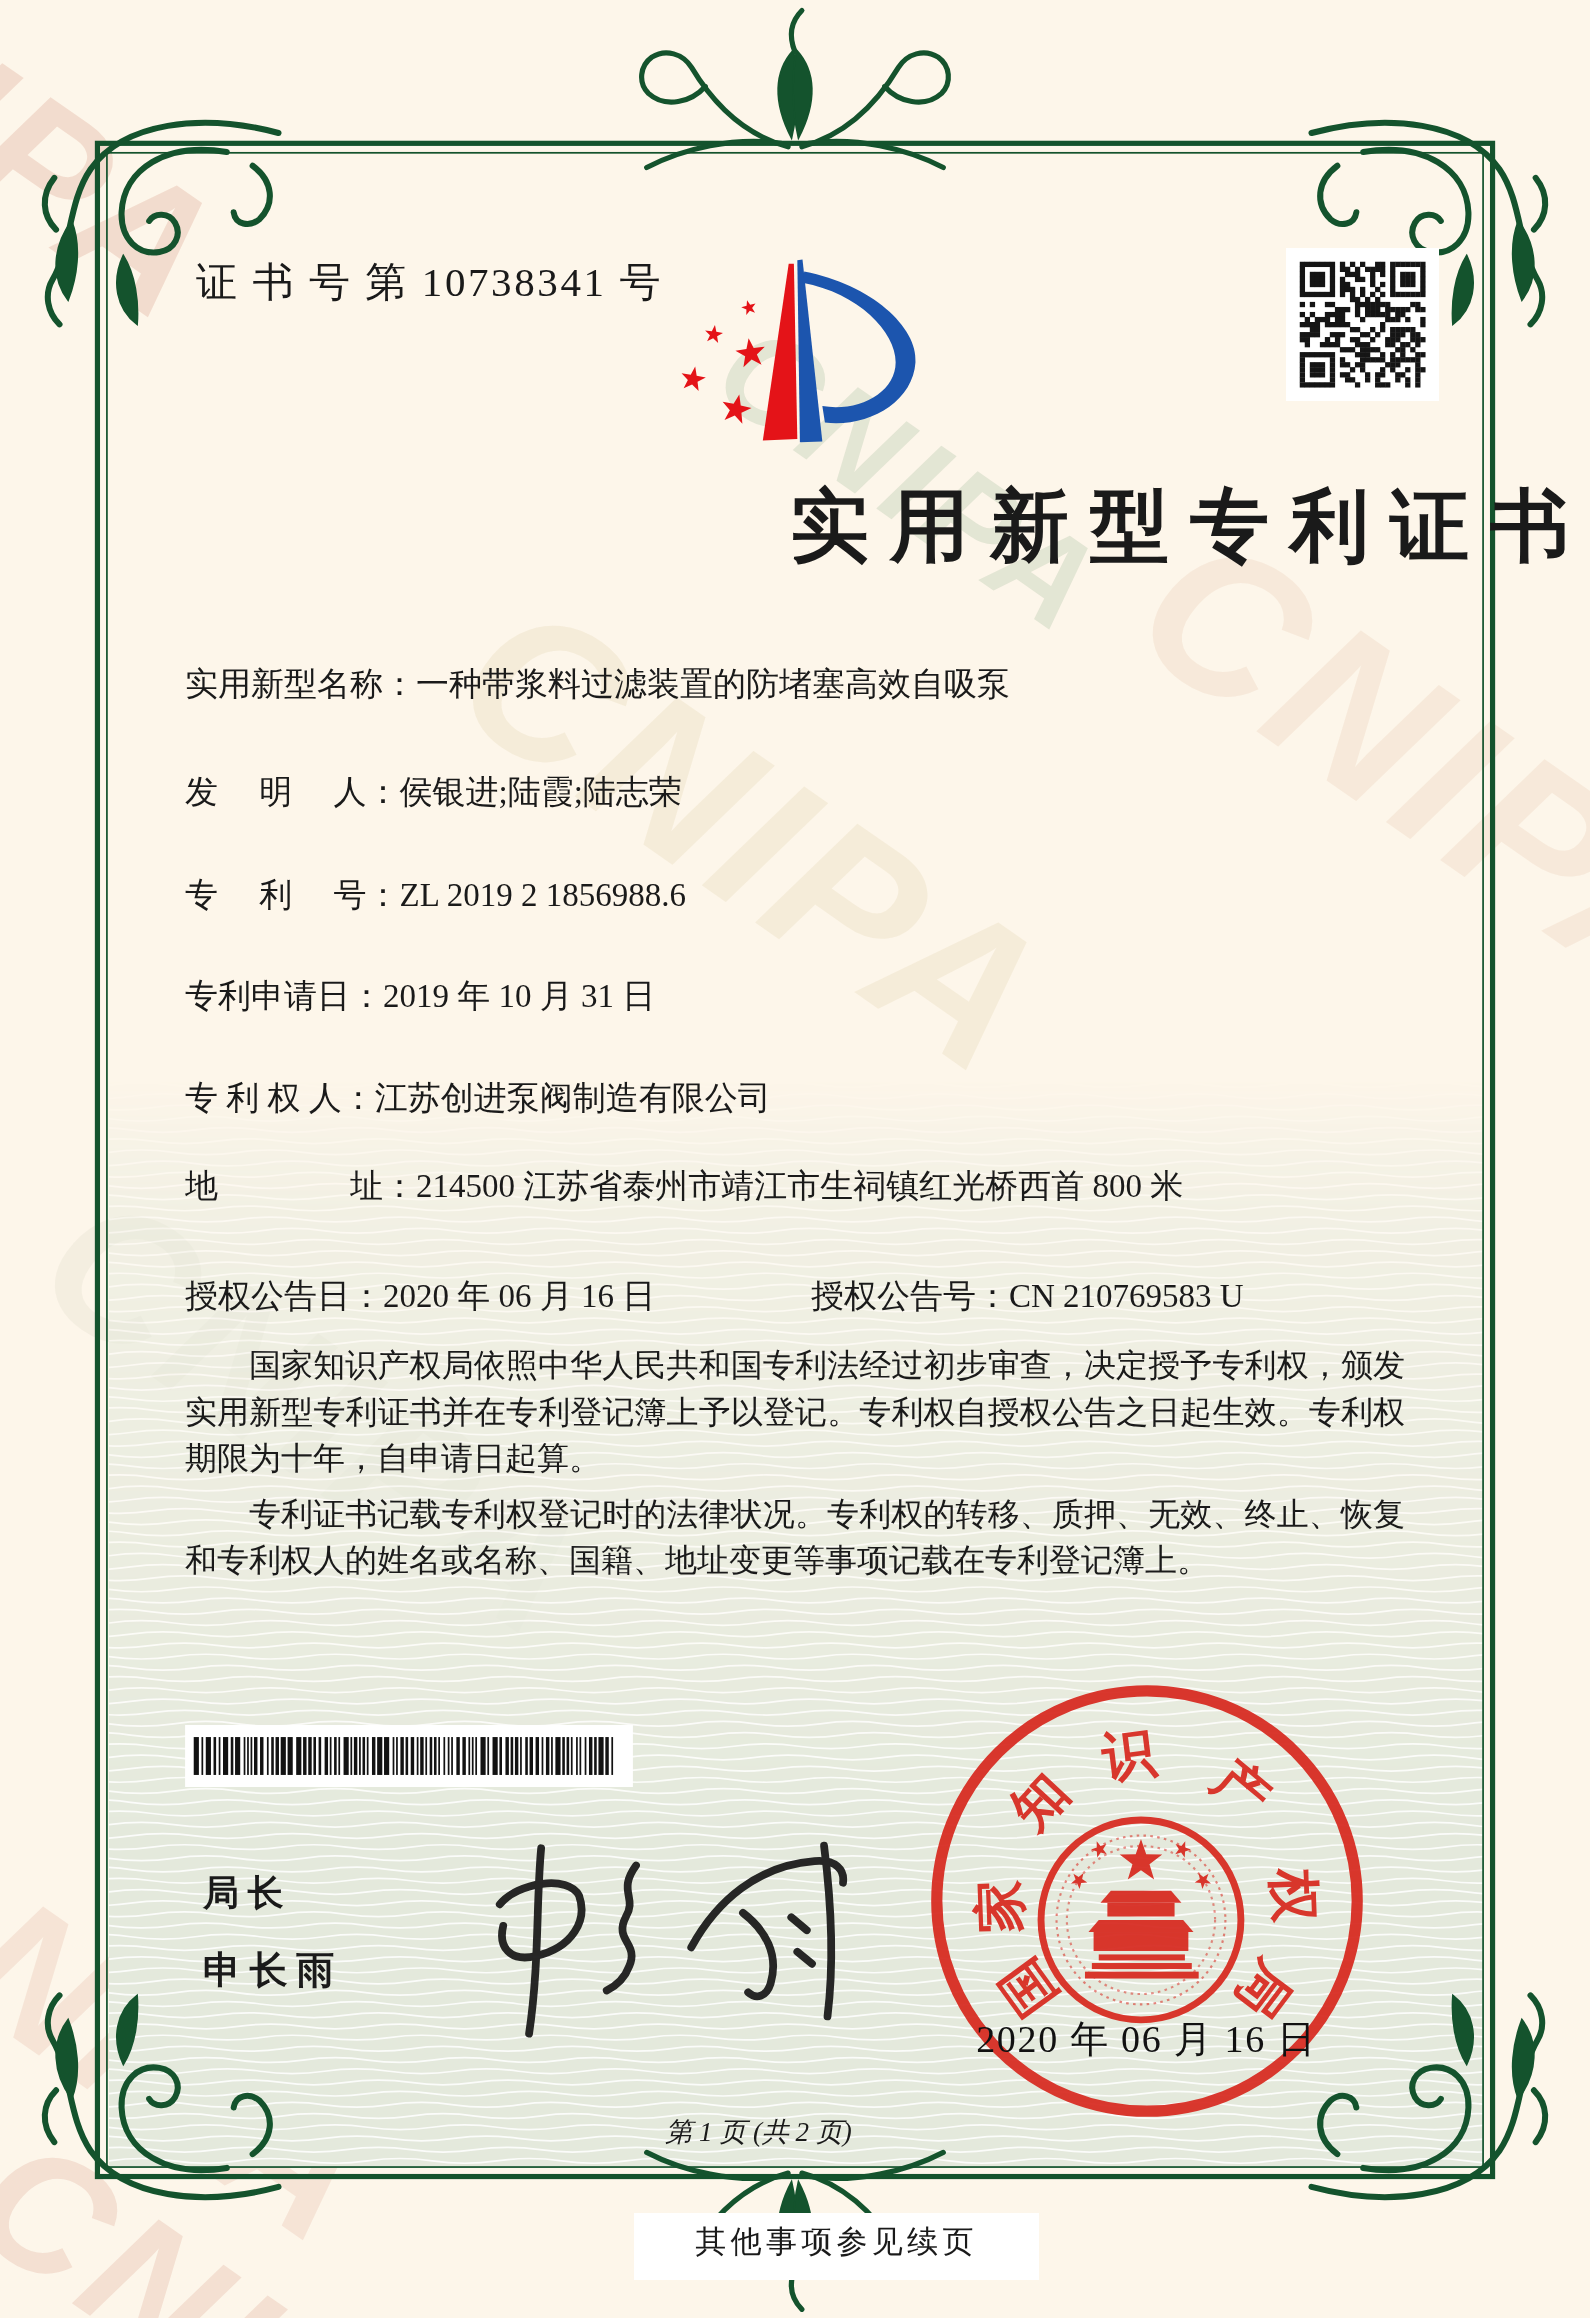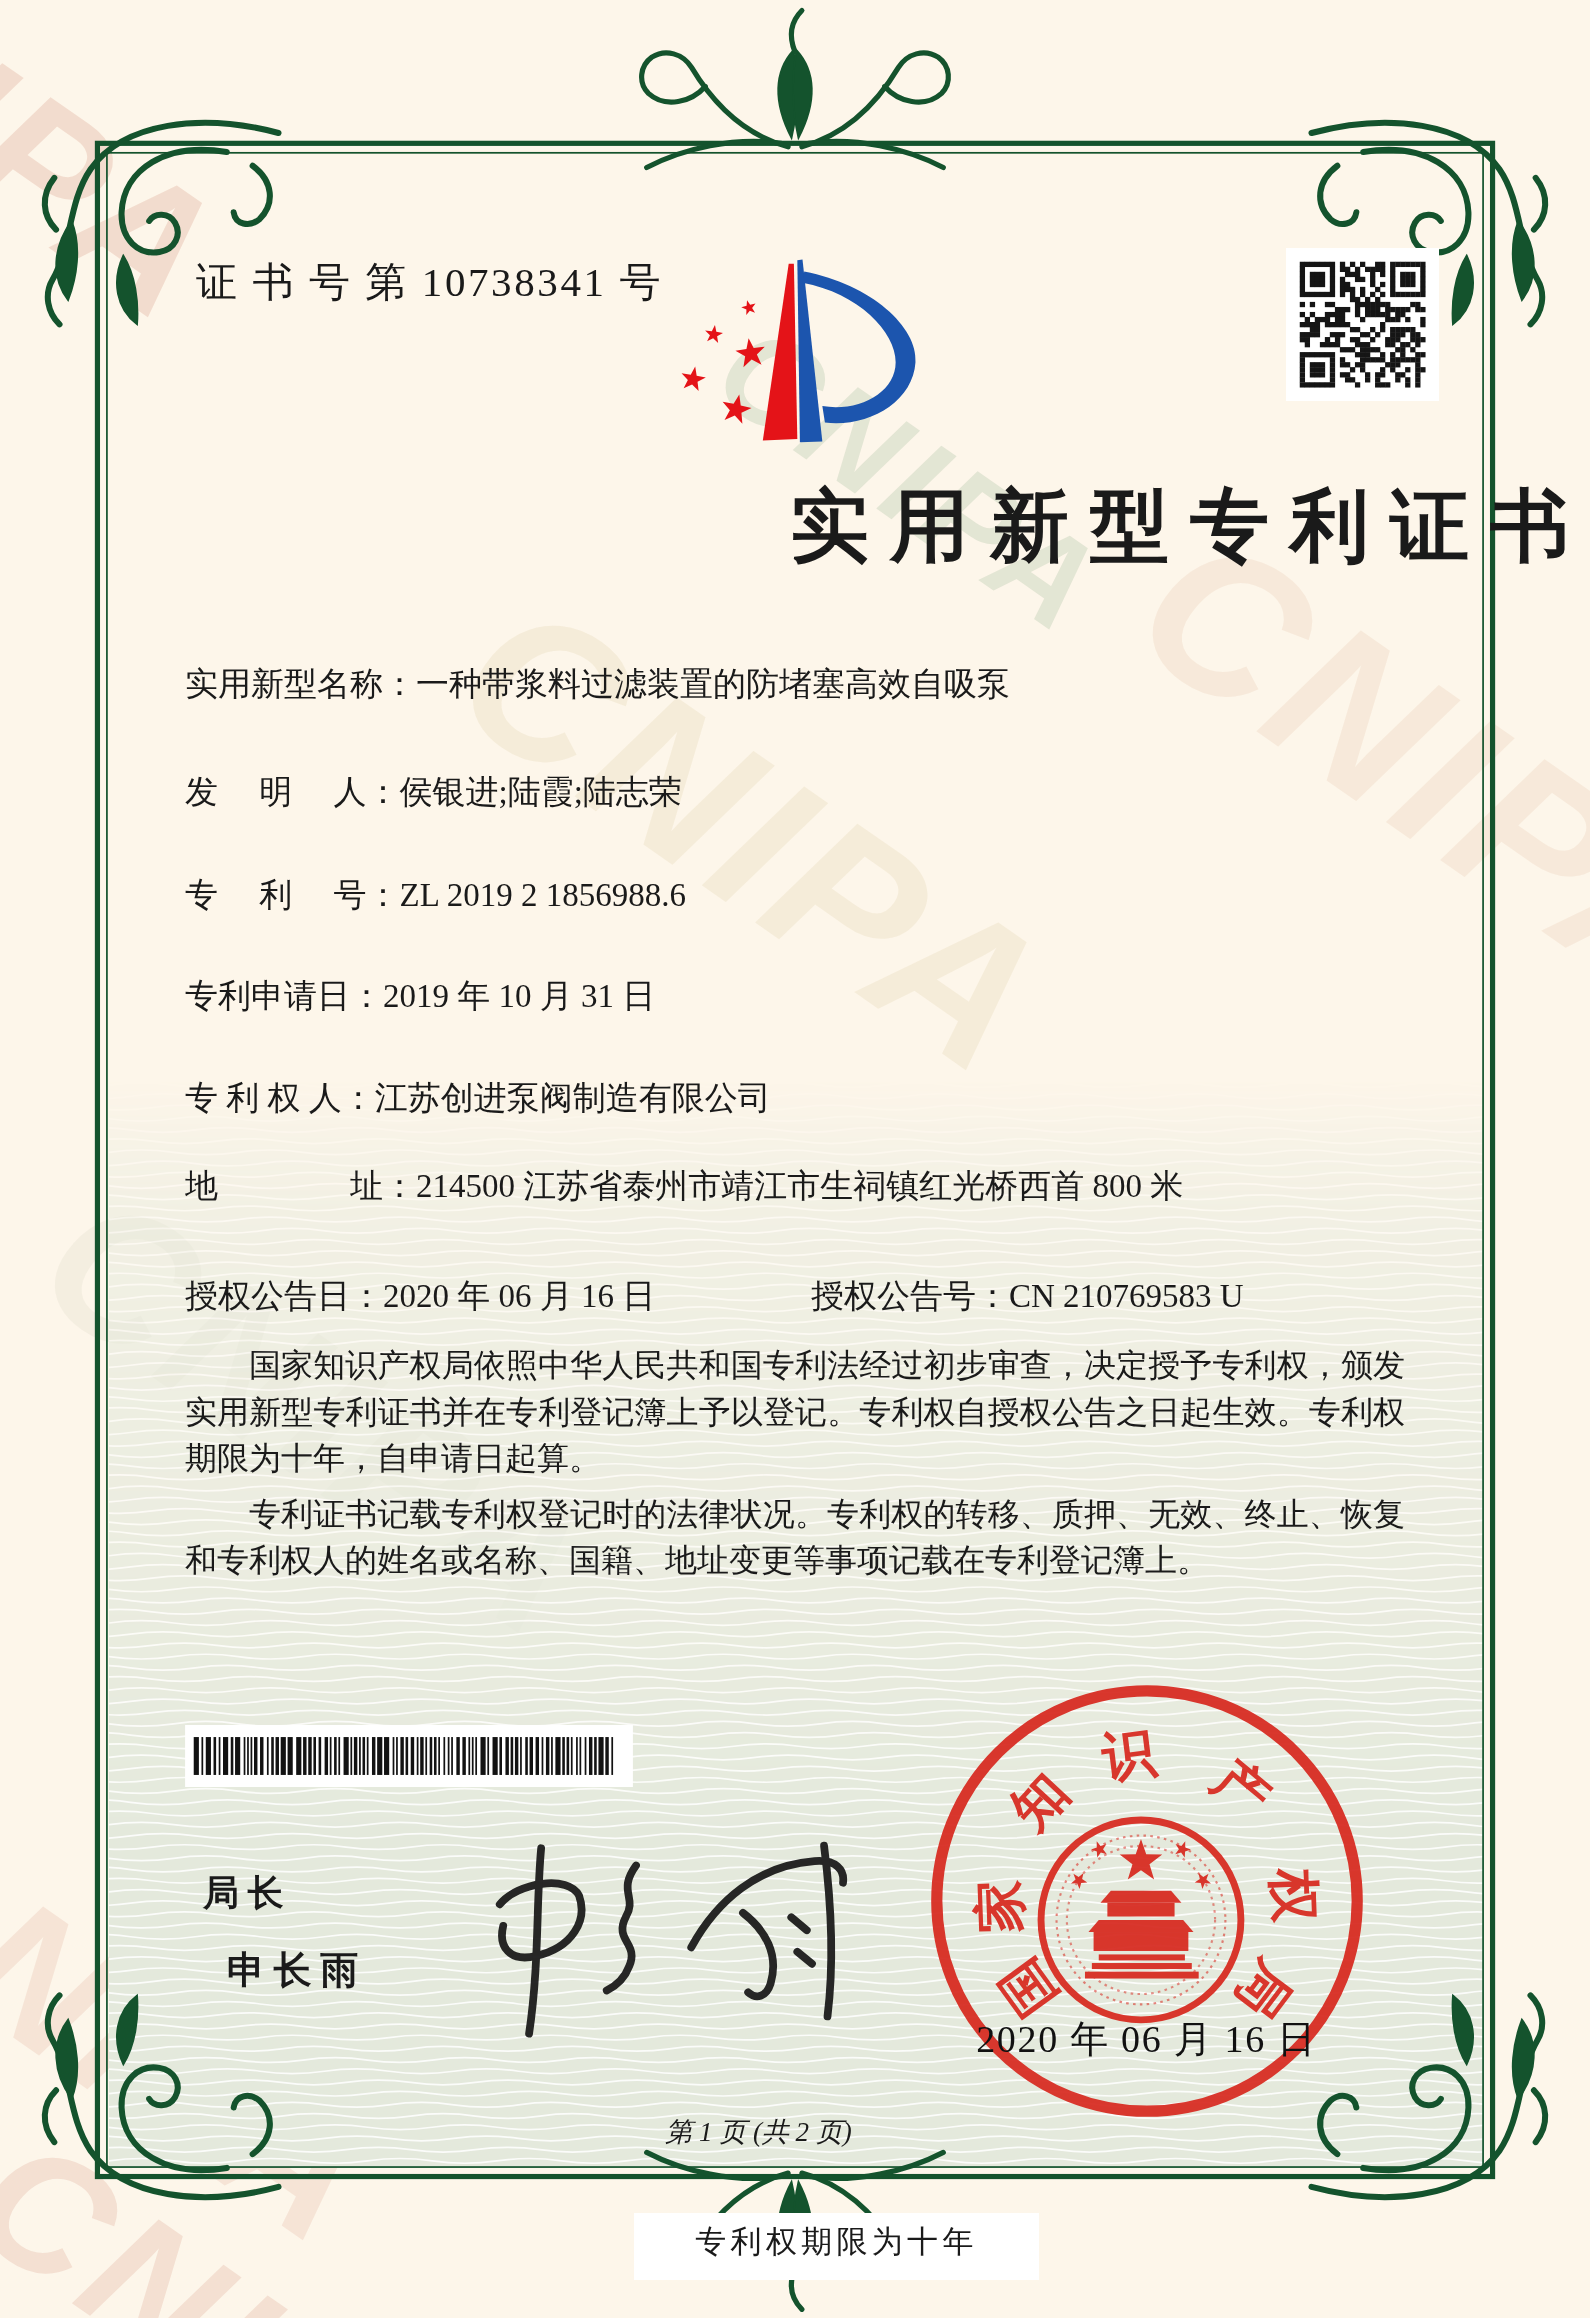--- a/index.html
+++ b/index.html
@@ -37,21 +37,21 @@
   .field-row{left:185px;font-size:33px;white-space:pre;}
   .r0{top:662px;} .r1{top:770px;} .r2{top:873px;text-align:center;} .r3{top:974px;}
   .r4{top:1076px;} .r5{top:1164px;}
   .grant-date{left:185px;top:1274px;font-size:33px;white-space:pre;}
   .grant-no{left:811px;top:1274px;font-size:33px;white-space:pre;}
   .paras{left:185px;top:1342px;width:1220px;font-size:32px;line-height:1.46;text-align:justify;}
   .paras p{margin:0 0 8.6px 0;text-indent:2em;}
   .signer-role{left:203px;top:1869px;font-size:36px;font-weight:bold;letter-spacing:8.6px;
                font-family:"Liberation Sans","DejaVu Sans",sans-serif;}
   .signer-name{left:203px;top:1945px;font-size:38px;font-weight:bold;letter-spacing:8.6px;
-               font-family:"Liberation Sans","DejaVu Sans",sans-serif;margin-left:24px;}
+               font-family:"Liberation Sans","DejaVu Sans",sans-serif;}
   .seal-date{left:931px;top:2014px;width:431px;text-align:center;font-size:38px;
              letter-spacing:1.7px;color:#111;z-index:6;}
   .page-info{left:517px;top:2114px;width:483px;text-align:center;font-size:27px;font-style:italic;}
   .band{left:634px;top:2213px;width:405px;height:67px;background:#ffffff;z-index:5;}
   .band-text{left:634px;top:2221px;width:405px;text-align:center;font-size:31px;
              letter-spacing:4.3px;z-index:6;}
   .qr-wrap{left:1286px;top:248px;z-index:4;}
   .logo-wrap{left:673px;top:250px;z-index:4;}
   .barcode-wrap{left:185px;top:1725px;z-index:4;}
   .seal-wrap{left:923px;top:1677px;z-index:5;}
@@ -692,16 +692,16 @@
             <rect x="204" y="322" width="100" height="7" fill="#d7271d"></rect>
             <rect x="196" y="332" width="116" height="7" fill="#d7271d"></rect>
             <rect x="188" y="342" width="132" height="8" fill="#d7271d"></rect>
           </g>
         </svg>
     </div>
     <div class="abs seal-date">2020 年 06 月 16 日</div>
 
     <div class="abs page-info">第 1 页 (共 2 页)</div>
     <div class="abs band"></div>
-    <div class="abs band-text">专利权期限为十年</div>
+    <div class="abs band-text">其他事项参见续页</div>
   </div>
 </div>
 
 
 </body></html>

